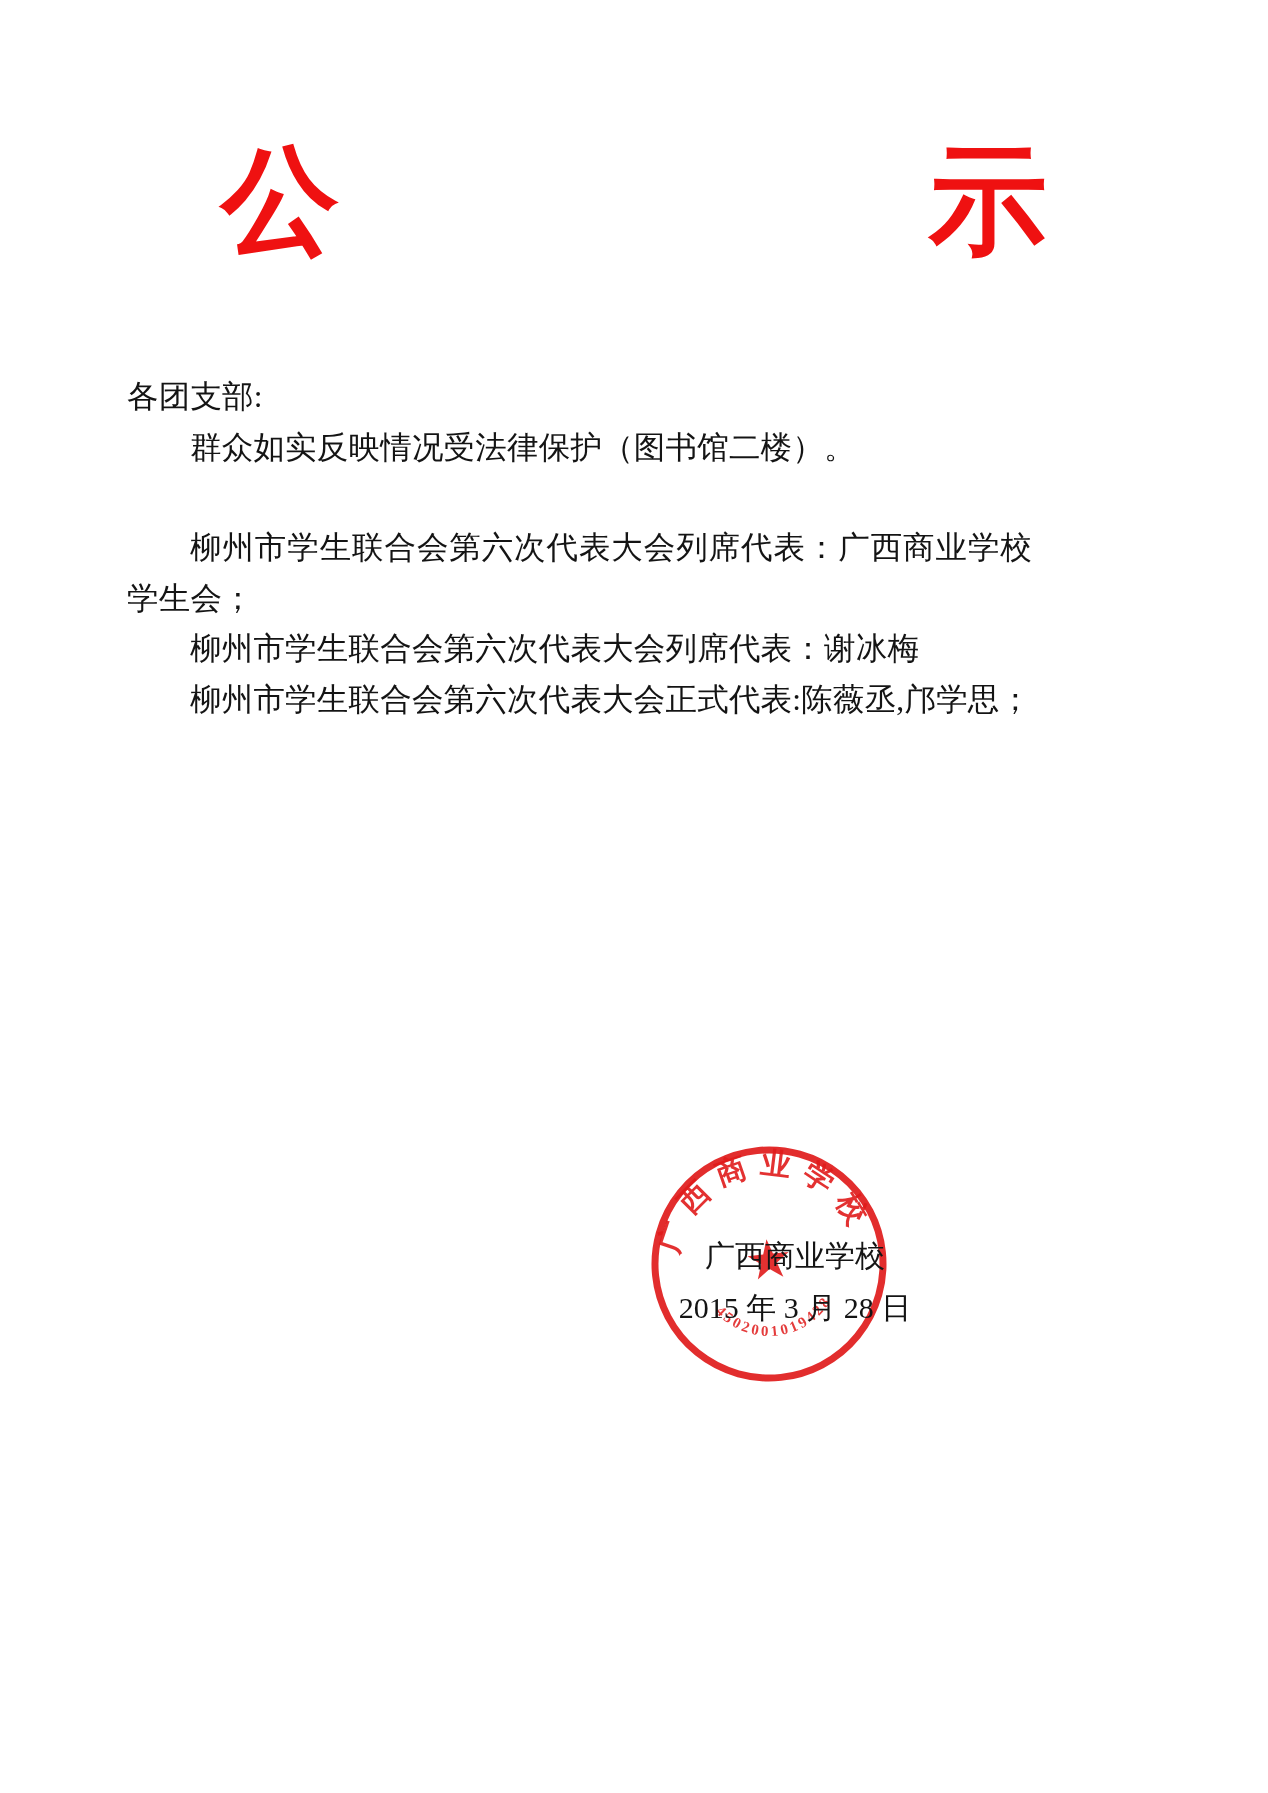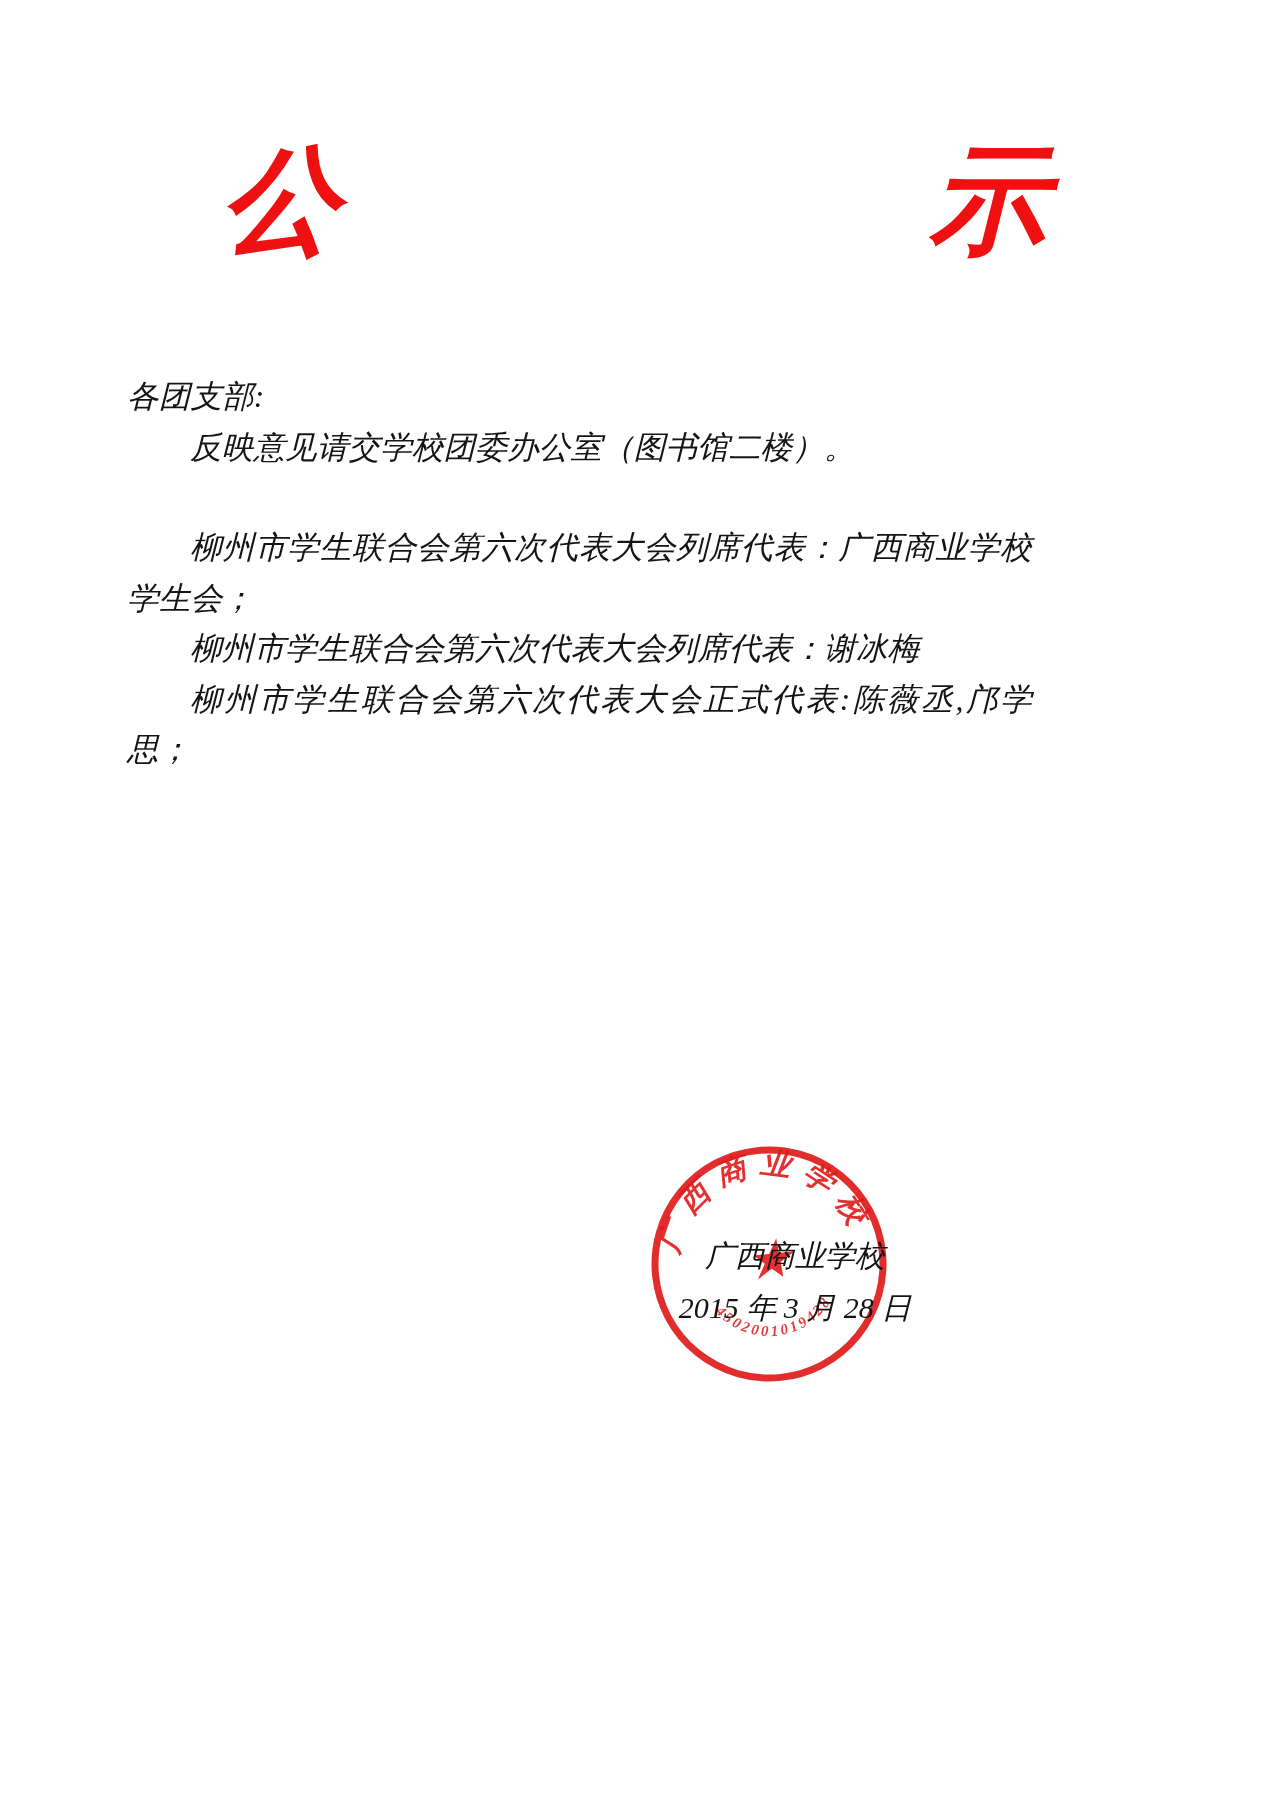--- a/index.html
+++ b/index.html
@@ -11,21 +11,20 @@
     font-family: "Liberation Serif", "DejaVu Serif", serif;
     color: #1a1a1a;
   }
   .page {
     position: relative;
     width: 1196px;
     height: 1793px;
     background: #ffffff;
     overflow: hidden;
     box-sizing: border-box;
-    font-style: italic;
   }
   .title {
     position: absolute;
     top: 128px;
     left: 0;
     width: 1268px;
     text-align: center;
     color: #ef1111;
     font-weight: bold;
     font-size: 118px;
@@ -81,21 +80,21 @@
 
 <div class="page">
 
   <div class="title">公　　　　　示</div>
 
   <div class="body-wrap">
 
     <p class="para hang">各团支部:</p>
 
 
-    <p class="para indent">反映意见请交学校团委办公室（图书馆二楼）。</p>
+    <p class="para indent">群众如实反映情况受法律保护（图书馆二楼）。</p>
 
     <div class="gap-block"></div>
 
     <p class="para indent">柳州市学生联合会第六次代表大会列席代表：广西商业学校学生会；</p>
 
     <p class="para indent">柳州市学生联合会第六次代表大会列席代表：谢冰梅</p>
 
     <p class="para indent">柳州市学生联合会第六次代表大会正式代表:陈薇丞,邝学思；</p>
 
   </div>

